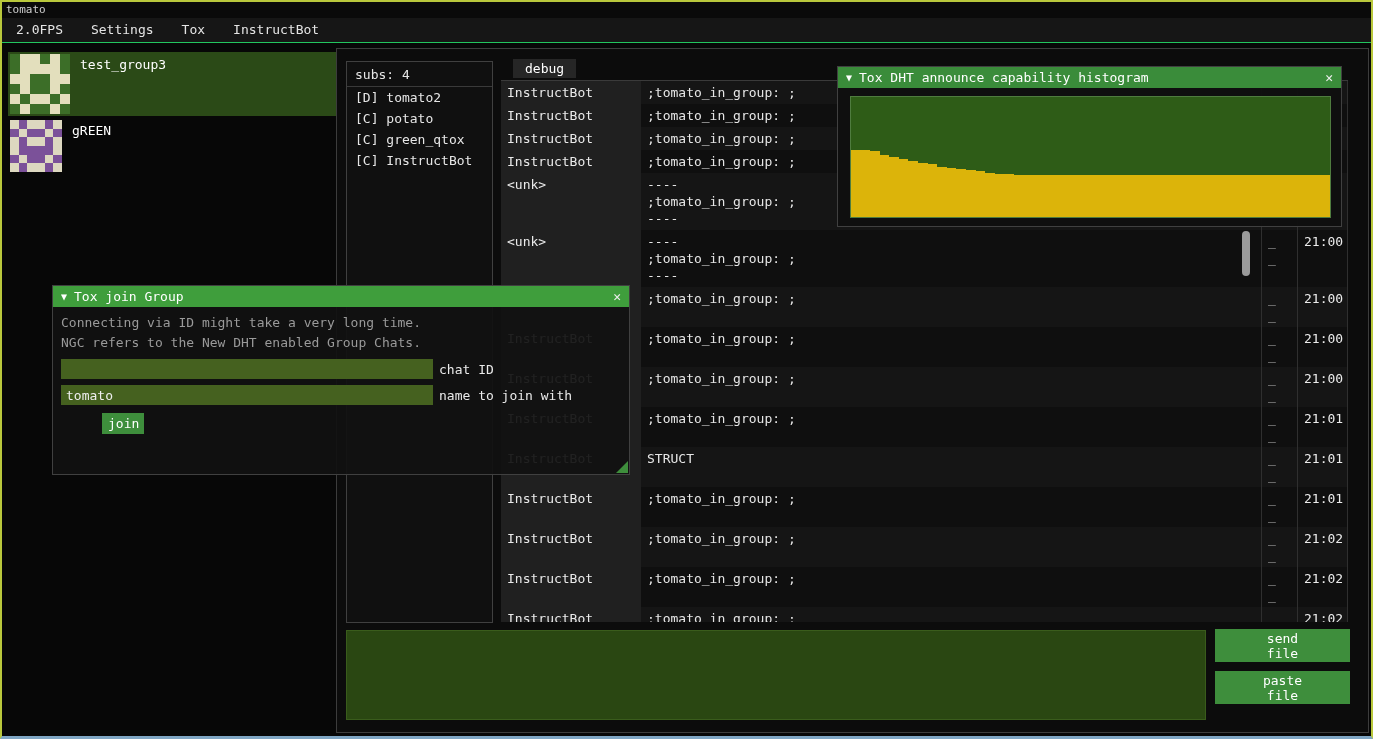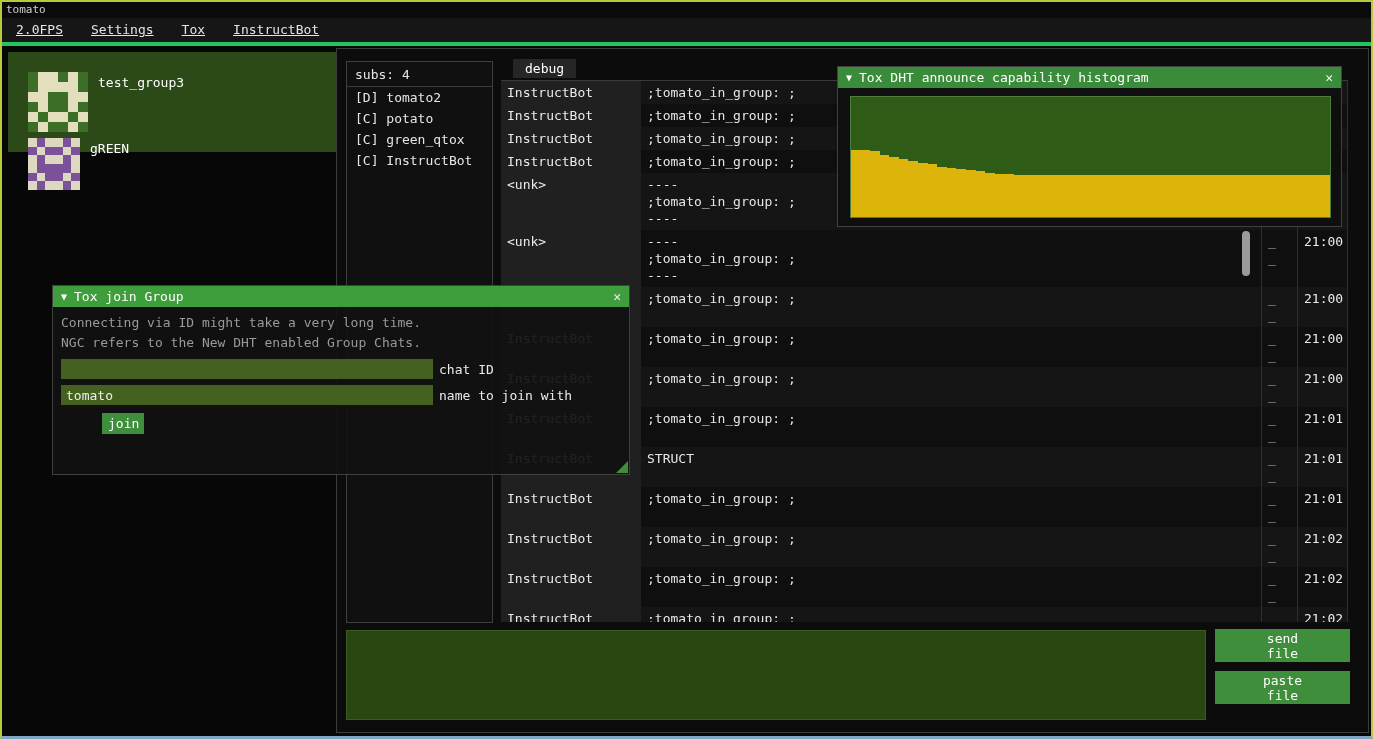--- a/index.html
+++ b/index.html
@@ -6,24 +6,24 @@
   .screen{
     position:relative;width:1373px;height:739px;box-sizing:border-box;
     background:#070707;color:#e6e6e6;
     font-family:"DejaVu Sans Mono","Liberation Mono",monospace;font-size:13px;
     border:2px solid #b9c83c;border-bottom:3px solid #7fa6c4;overflow:hidden;
   }
   
   .titlebar{position:absolute;left:0;top:0;right:0;height:16px;background:#0a0a0a;
     font-size:11px;line-height:15px;padding-left:4px;color:#cfcfcf;}
   .menubar{position:absolute;left:0;top:16px;right:0;height:24px;background:#161616;
-    display:flex;align-items:flex-end;border-bottom:4px solid #22c55e;text-decoration:underline;}
+    display:flex;align-items:flex-end;border-bottom:1px solid #22c55e;}
   .menu-item{padding:0 14px;line-height:24px;color:#e4e4e4;cursor:default;}
   
-  .group-row{position:absolute;left:6px;width:324px;display:flex;align-items:flex-start;padding:20px;}
+  .group-row{position:absolute;left:6px;width:324px;display:flex;align-items:flex-start;padding:2px;}
   .group-row.selected{background:#2b4a17;}
   .avatar{display:grid;grid-template-columns:repeat(6,1fr);grid-template-rows:repeat(6,1fr);flex:none;}
   .avatar-lg{width:60px;height:60px;}
   .avatar-sm{width:52px;height:52px;}
   .group-label{margin-left:10px;padding-top:3px;color:#fff;}
   
   .main-frame{position:absolute;left:334px;top:46px;width:1033px;height:685px;
     background:#0c0c0c;border:1px solid #3c3c3c;box-sizing:border-box;}
   
   .subs-panel{position:absolute;left:9px;top:12px;width:147px;height:562px;

